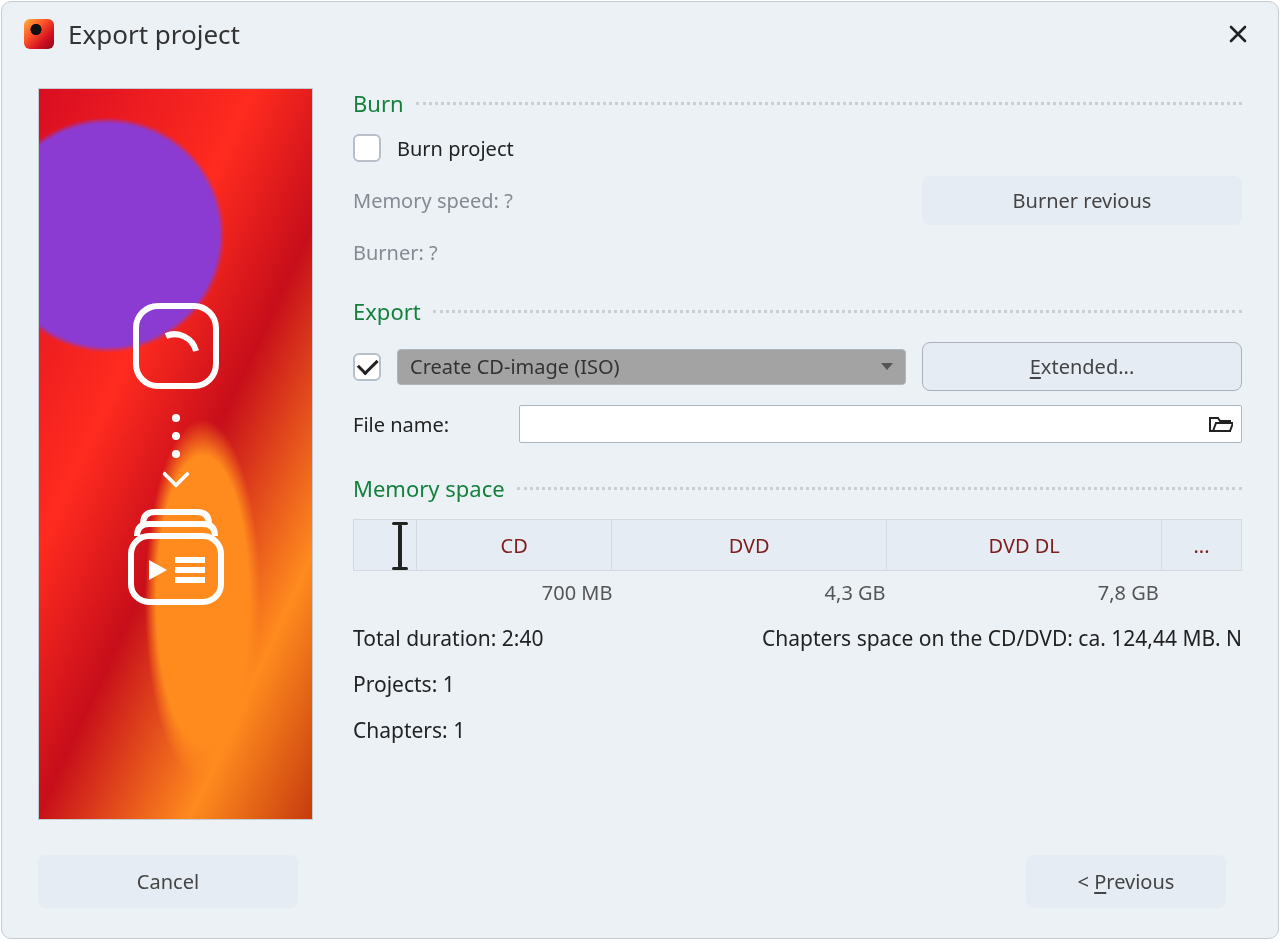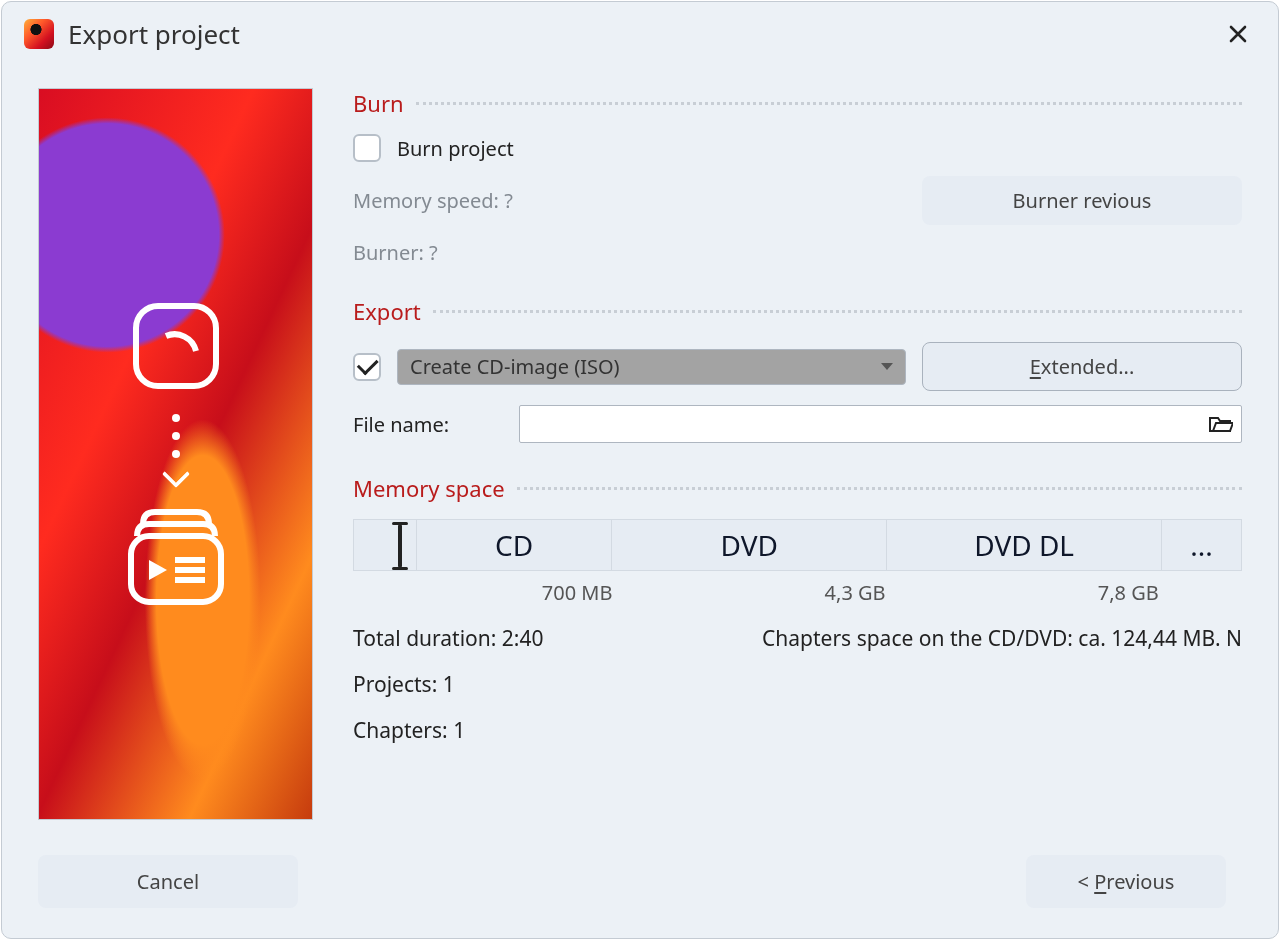--- a/index.html
+++ b/index.html
@@ -86,21 +86,21 @@
   .dots .d{width:8px;height:8px;border-radius:50%;background:#fff;}
   .dots .chev{width:20px;height:20px;border-right:4px solid #fff;border-bottom:4px solid #fff;transform:rotate(45deg);border-radius:2px;margin-top:-4px;}
 
   .right{
     flex:1;
     min-width:0;
   }
   .section{margin-bottom:30px;}
   .sec-head{
     display:flex;align-items:center;gap:12px;
-    font-size:22px;color:#b91c1c;
+    font-size:22px;color:#15803d;
     margin-bottom:16px;
   }
   .sec-head .rule{
     flex:1;height:0;
     border-top:3px dotted var(--dot);
   }
   .row{
     display:flex;align-items:center;gap:16px;
     margin:8px 0 14px 0;
   }
@@ -157,21 +157,21 @@
     border:1px solid var(--border-light);
     height:52px;
     display:flex;
     background:#e6ecf3;
     position:relative;
     margin-top:10px;
   }
   .memory-bar .seg{
     border-left:1px solid var(--border-light);
     display:flex;align-items:center;justify-content:center;
-    font-size:28px;color:#0f172a;text-align:center;
+    font-size:20px;color:#7f1d1d;text-align:center;
   }
   .memory-bar .seg:first-child{border-left:none;}
   .mem-cursor{
     position:absolute;top:2px;bottom:0;left:44px;
     display:flex;align-items:stretch;
     pointer-events:none;
   }
   .mem-cursor .line{width:4px;background:#222;align-self:center;height:44px;border-radius:2px;position:relative;}
   .mem-cursor .line::before,.mem-cursor .line::after{
     content:"";position:absolute;left:-6px;width:16px;height:3px;background:#222;border-radius:2px;

